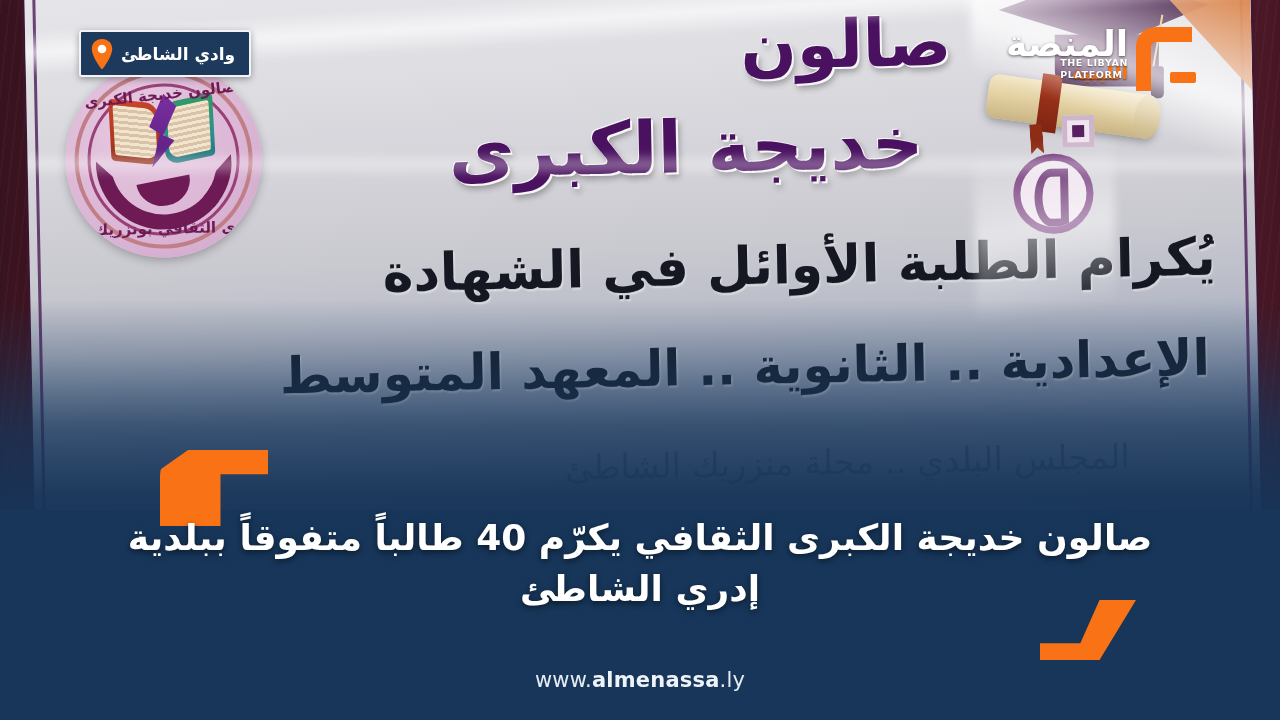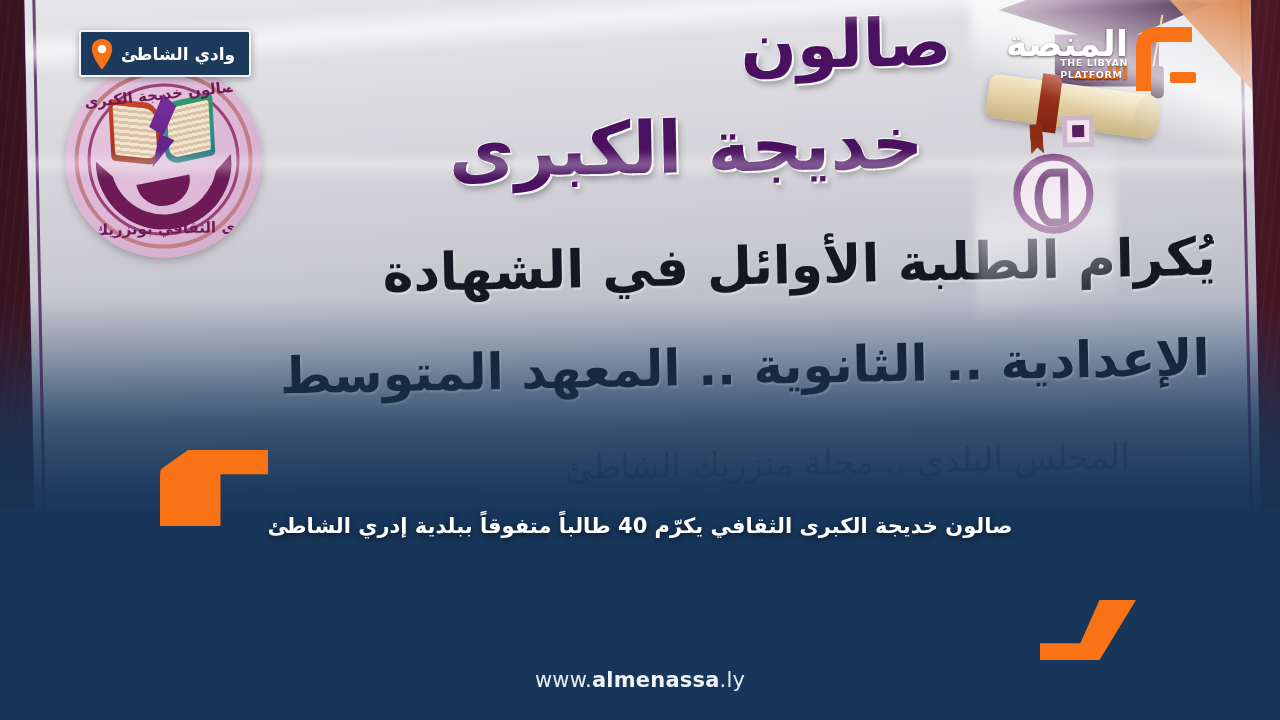--- a/index.html
+++ b/index.html
@@ -422,21 +422,21 @@
   }
 
   
   .headline {
     position:absolute;
     left:120px; right:120px;
     top:512px;
     direction:rtl;
     text-align:center;
     color:#ffffff;
-    font-size:21px;
+    font-size:36px;
     font-weight:bold;
     line-height:1.42;
     letter-spacing:0px;
     text-shadow:0 2px 6px rgba(0,0,0,.55);
     font-family:"DejaVu Sans","Liberation Sans",sans-serif;
   }
 
   
   .site {
     position:absolute;

